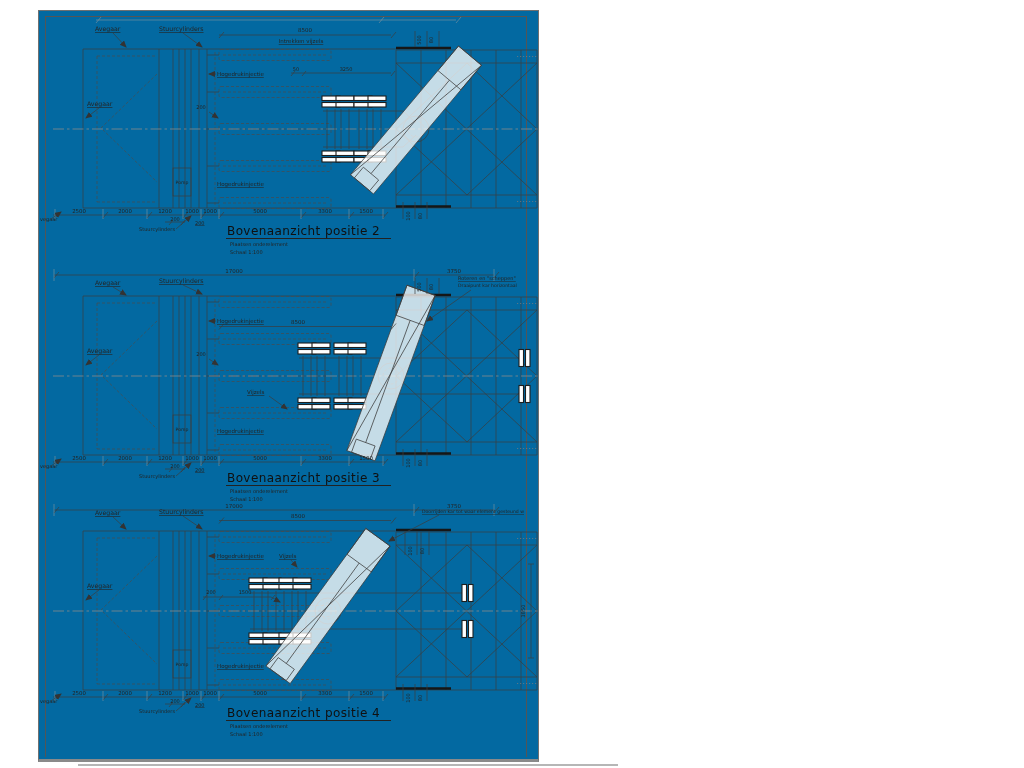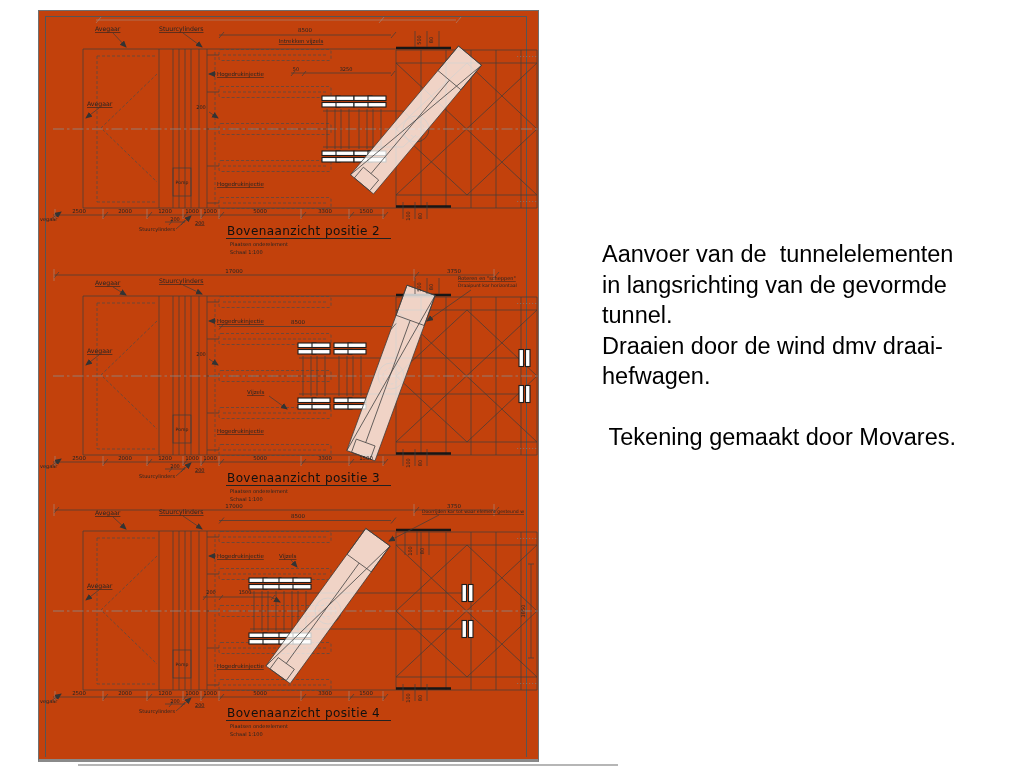--- a/index.html
+++ b/index.html
@@ -1,21 +1,21 @@
 <!DOCTYPE html>
 <html><head>
 <meta charset="utf-8">
 <style>
   html,body{margin:0;padding:0;}
   body{width:1024px;height:768px;background:#ffffff;position:relative;overflow:hidden;
        font-family:"Liberation Sans",sans-serif;}
   .slide{position:absolute;inset:0;}
 
   
-  .scan{position:absolute;left:38px;top:10px;width:499px;height:748px;background:#c2410c;
+  .scan{position:absolute;left:38px;top:10px;width:499px;height:748px;background:#0369a1;
         border:1px solid #707070;border-bottom:3px solid #8a8a8a;}
   .frame{position:absolute;left:6px;top:5px;width:480px;height:740px;
          border-left:1px solid #555;border-top:1px solid #555;border-right:1px solid #555;}
   .shadow-line{position:absolute;left:78px;top:764px;width:540px;height:2px;background:#b6b6b6;}
   svg.panel{position:absolute;left:0;width:499px;height:245px;display:block;}
   #p1{top:5px}#p2{top:252px}#p3{top:487px}
 
   
   .ln{stroke:#3c3c3c;stroke-width:0.7;fill:none}
   .lnf{stroke:#9c9c9c;stroke-width:0.5;fill:none}
@@ -419,21 +419,14 @@
         <text class="tt" x="188" y="219">Bovenaanzicht positie 4</text>
         <path class="tl" d="M187 222.5 H352"></path>
         <text class="t5" x="191" y="230">Plaatsen onderelement</text>
         <text class="t5" x="191" y="237.5">Schaal 1:100</text>
       </g>
     </svg>
   </div>
 
   <div class="shadow-line"></div>
 
-  <div class="sbody">Aanvoer van de  tunnelelementen
-in langsrichting van de gevormde
-tunnel.
-Draaien door de wind dmv draai-
-hefwagen.
-
- Tekening gemaakt door Movares.</div>
 
 </div>
 
 </body></html>

